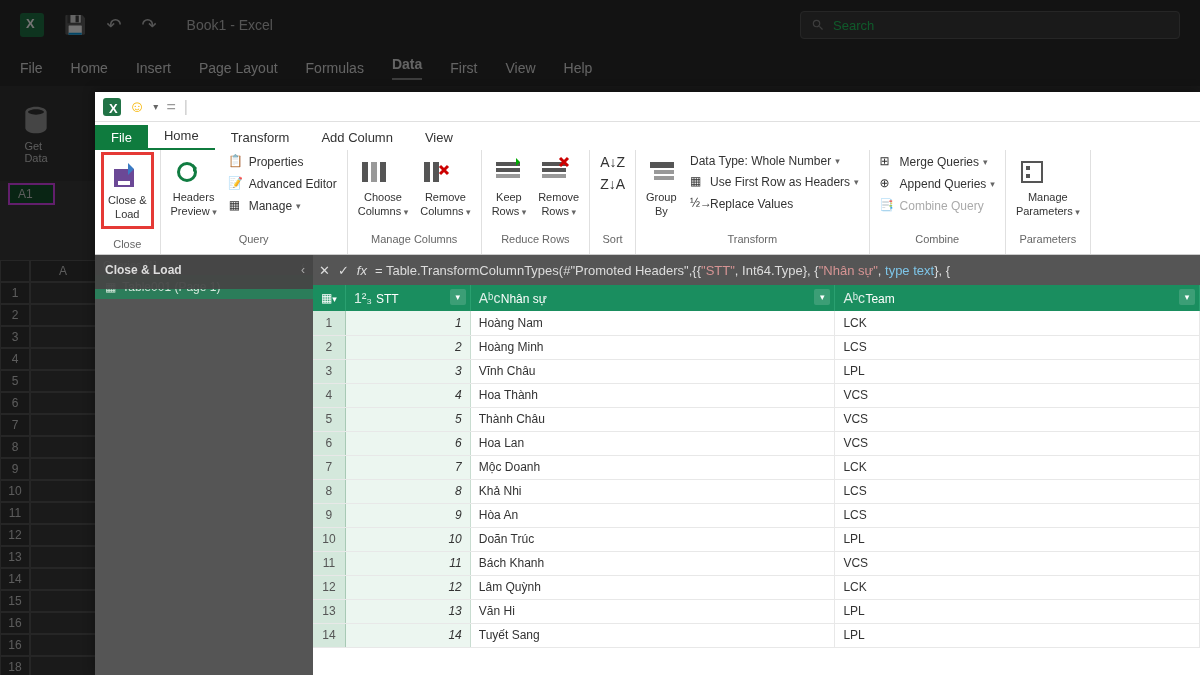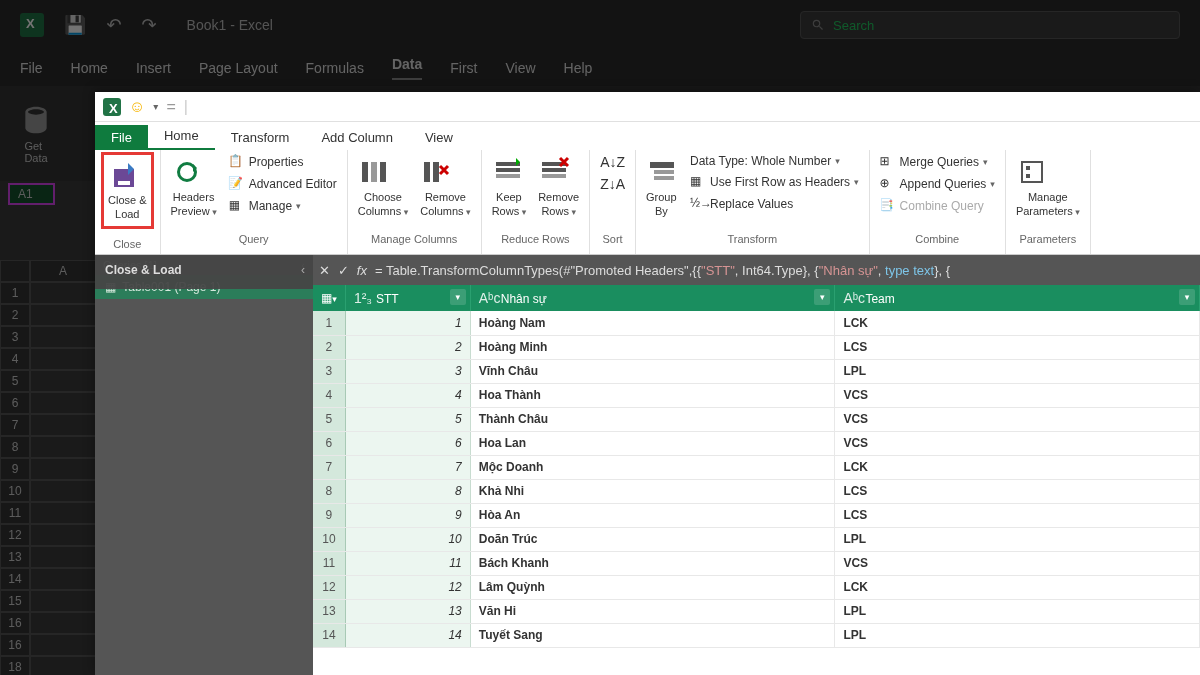--- a/index.html
+++ b/index.html
@@ -80,21 +80,21 @@
     .pq-data { position: absolute; top: 193px; left: 218px; right: 0; bottom: 0; background: #fff; }
     .pq-table { border-collapse: collapse; width: 100%; }
     .pq-table th { background: #1a8e5f; color: #fff; font-size: 12px; font-weight: 400; text-align: left; padding: 4px 8px; border-right: 1px solid #2aa070; position: relative; height: 26px; }
     .pq-table th.idx { background: #1a8e5f; width: 30px; text-align: center; }
     .pq-table th .type-ico { display: inline-block; width: 18px; font-size: 14px; margin-right: 4px; opacity: 0.85; }
     .pq-table th .filter { position: absolute; right: 4px; top: 4px; width: 16px; height: 16px; background: rgba(255,255,255,0.15); border-radius: 2px; display: flex; align-items: center; justify-content: center; }
     .pq-table th .filter::after { content: '▾'; font-size: 9px; }
     .pq-table td { font-size: 12px; padding: 3px 8px; border-bottom: 1px solid #e8e8e8; border-right: 1px solid #e8e8e8; height: 24px; color: #333; }
     .pq-table td.rownum { background: #d4e8dc; text-align: center; color: #555; width: 30px; border-right: 1px solid #a8c9b5; }
     .pq-table td.num { text-align: right; font-style: italic; background: #ecf6f0; border-right: 1px solid #c8dcd0; }
-    .pq-table td.txt { min-width: 180px; font-weight: bold; }
+    .pq-table td.txt { min-width: 180px; }
     
     svg.ico { display: block; }
     .caret::after { content: ' ▾'; font-size: 9px; color: #666; }
     .disabled { color: #aaa; }
   </style>
 </head>
 <body>
 
 <div class="excel-bg">
   <div class="excel-titlebar">

